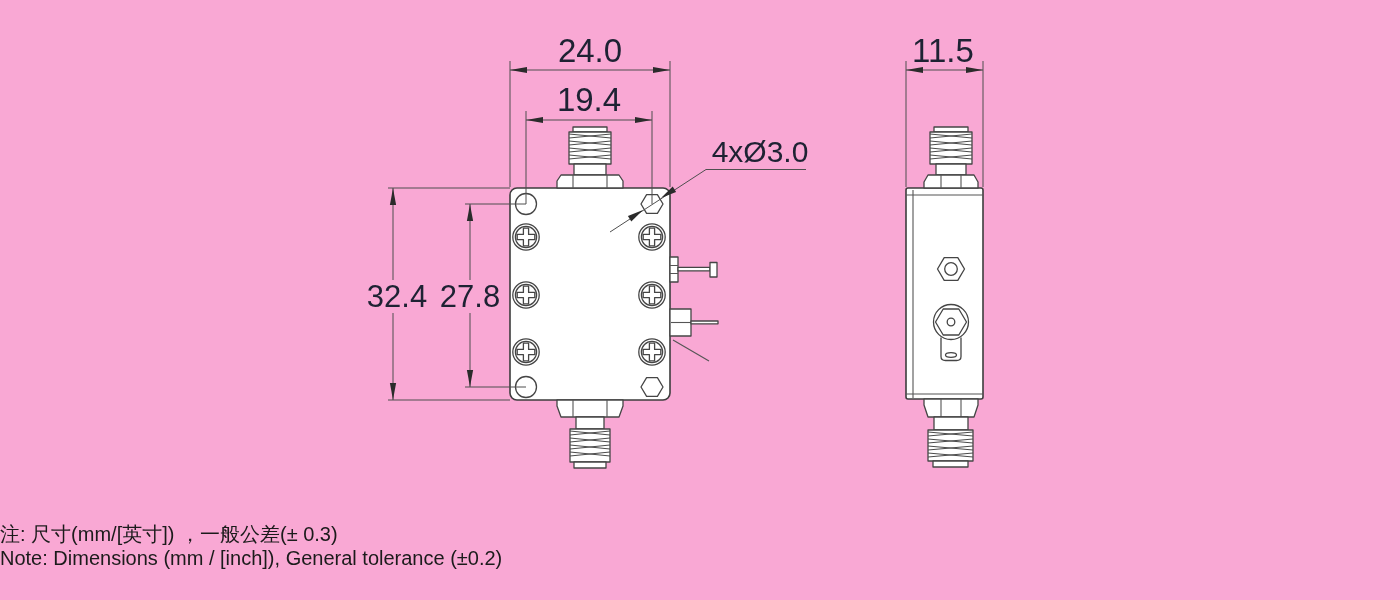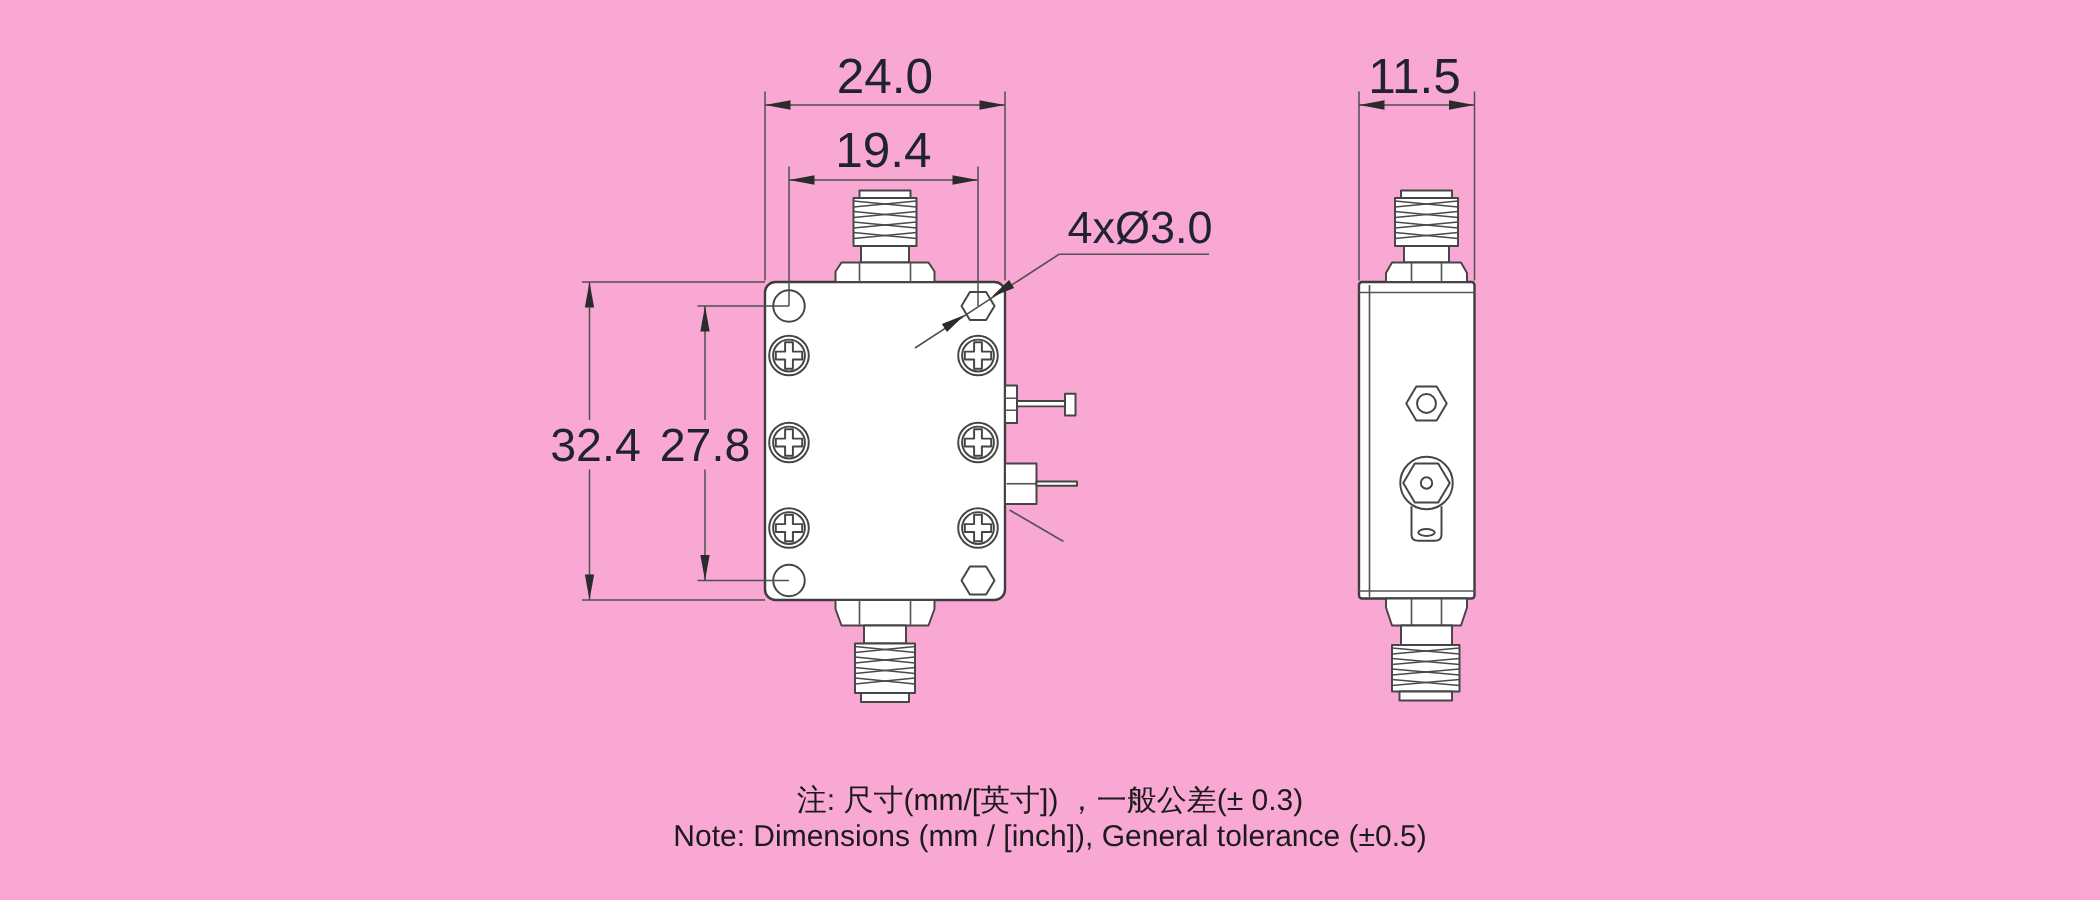--- a/index.html
+++ b/index.html
@@ -10,21 +10,21 @@
   .outline{fill:#ffffff;stroke:#3d3d3d;stroke-width:1.6;stroke-linejoin:round;}
   .part{fill:#ffffff;stroke:#454545;stroke-width:1.3;stroke-linejoin:round;}
   .ln{fill:#ffffff;stroke:#454545;stroke-width:1.3;stroke-linejoin:round;}
   .hatch{fill:none;stroke:#4a4a4a;stroke-width:1;}
   .thin{fill:none;stroke:#555555;stroke-width:1.1;}
   .dimln{fill:none;stroke:#4f4f4f;stroke-width:1;}
   .arr{fill:#2b2b2b;stroke:none;}
   .dimtxt{fill:#1e2233;font-size:33px;text-anchor:middle;font-family:"Liberation Sans","DejaVu Sans",sans-serif;}
   .dimtxt.small{font-size:31px;}
   .callout{fill:#1e2233;font-size:30px;text-anchor:middle;}
-  .note{position:absolute;left:0;top:523px;width:100%;text-align:center;
+  .note{position:absolute;left:0;top:523px;width:100%;
         font-size:20px;line-height:23.5px;color:#1b1b1b;}
   .note div{white-space:nowrap;}
 </style>
 </head>
 <body>
 
 <div class="stage">
   <svg width="1400" height="600" viewBox="0 0 1400 600">
     <defs>
       <g id="sym-screw">
@@ -168,15 +168,15 @@
         <path class="dimln" d="M906,61 V187 M983,61 V187 M906,70 H983"></path>
         <polygon class="arr" points="906,70 923,66.9 923,73.1"></polygon>
         <polygon class="arr" points="983,70 966,66.9 966,73.1"></polygon>
         <text class="dimtxt" x="943" y="62">11.5</text>
       </g>
     </g>
   </svg>
 
   <div class="note">
     <div>注: 尺寸(mm/[英寸]) ，一般公差(± 0.3)</div>
-    <div>Note: Dimensions (mm / [inch]), General tolerance (±0.5)</div>
+    <div>Note: Dimensions (mm / [inch]), General tolerance (±0.2)</div>
   </div>
 </div>
 
 </body></html>

